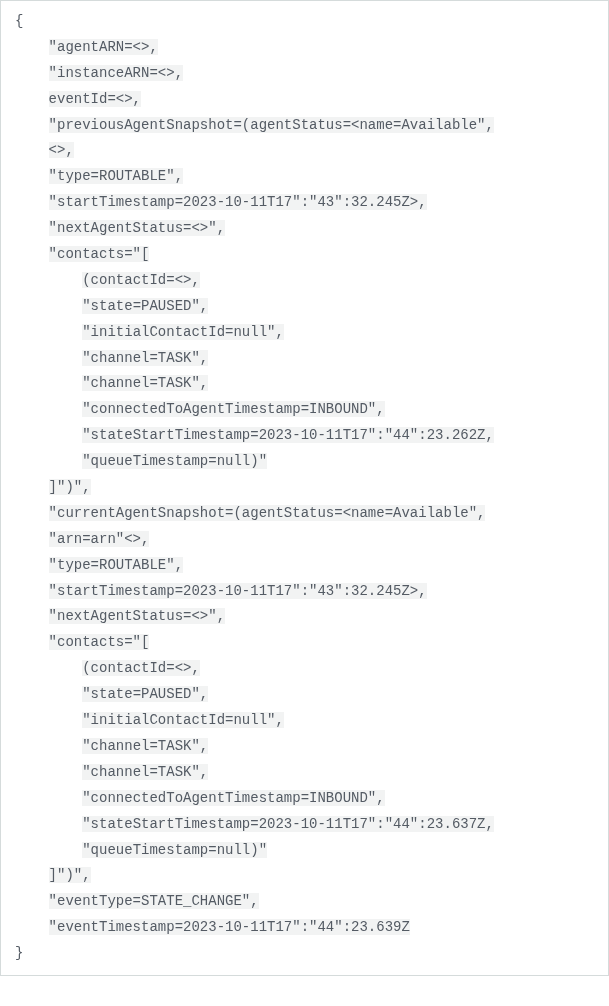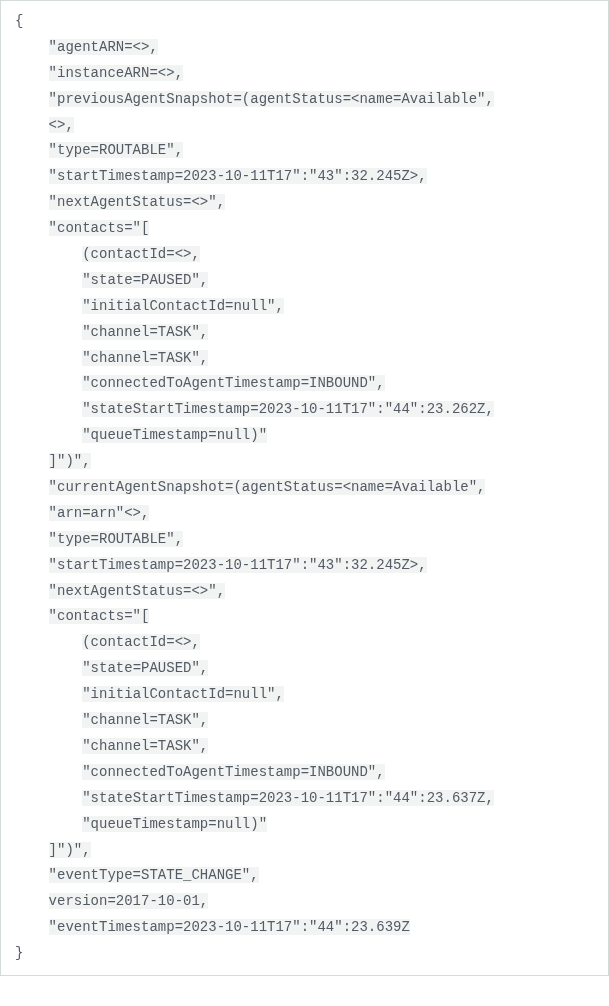--- a/index.html
+++ b/index.html
@@ -31,20 +31,21 @@
       display: inline;
     }
   </style>
 </head>
 <body>
 
 <div class="code-container" id="code-root">
 <div class="line"><span class="plain"></span><span class="plain">{</span></div>
     <div class="line"><span class="plain">    </span><span class="hl">"agentARN=&lt;&gt;,</span></div>
     <div class="line"><span class="plain">    </span><span class="hl">"instanceARN=&lt;&gt;,</span></div>
+    <div class="line"><span class="plain">    </span><span class="hl">eventId=&lt;&gt;,</span></div>
     <div class="line"><span class="plain">    </span><span class="hl">"previousAgentSnapshot=(agentStatus=&lt;name=Available",</span></div>
     <div class="line"><span class="plain">    </span><span class="hl">&lt;&gt;,</span></div>
     <div class="line"><span class="plain">    </span><span class="hl">"type=ROUTABLE",</span></div>
     <div class="line"><span class="plain">    </span><span class="hl">"startTimestamp=2023-10-11T17":"43":32.245Z&gt;,</span></div>
     <div class="line"><span class="plain">    </span><span class="hl">"nextAgentStatus=&lt;&gt;",</span></div>
     <div class="line"><span class="plain">    </span><span class="hl">"contacts="[</span></div>
     <div class="line"><span class="plain">        </span><span class="hl">(contactId=&lt;&gt;,</span></div>
     <div class="line"><span class="plain">        </span><span class="hl">"state=PAUSED",</span></div>
     <div class="line"><span class="plain">        </span><span class="hl">"initialContactId=null",</span></div>
     <div class="line"><span class="plain">        </span><span class="hl">"channel=TASK",</span></div>
@@ -62,16 +63,15 @@
     <div class="line"><span class="plain">        </span><span class="hl">(contactId=&lt;&gt;,</span></div>
     <div class="line"><span class="plain">        </span><span class="hl">"state=PAUSED",</span></div>
     <div class="line"><span class="plain">        </span><span class="hl">"initialContactId=null",</span></div>
     <div class="line"><span class="plain">        </span><span class="hl">"channel=TASK",</span></div>
     <div class="line"><span class="plain">        </span><span class="hl">"channel=TASK",</span></div>
     <div class="line"><span class="plain">        </span><span class="hl">"connectedToAgentTimestamp=INBOUND",</span></div>
     <div class="line"><span class="plain">        </span><span class="hl">"stateStartTimestamp=2023-10-11T17":"44":23.637Z,</span></div>
     <div class="line"><span class="plain">        </span><span class="hl">"queueTimestamp=null)"</span></div>
     <div class="line"><span class="plain">    </span><span class="hl">]")",</span></div>
     <div class="line"><span class="plain">    </span><span class="hl">"eventType=STATE_CHANGE",</span></div>
-    <div class="line"><span class="plain">    </span><span class="hl">version=2017-10-01,</span></div>
     <div class="line"><span class="plain">    </span><span class="hl">"eventTimestamp=2023-10-11T17":"44":23.639Z</span></div>
     <div class="line"><span class="plain"></span><span class="plain">}</span></div>
   </div>
 
 </body></html>

